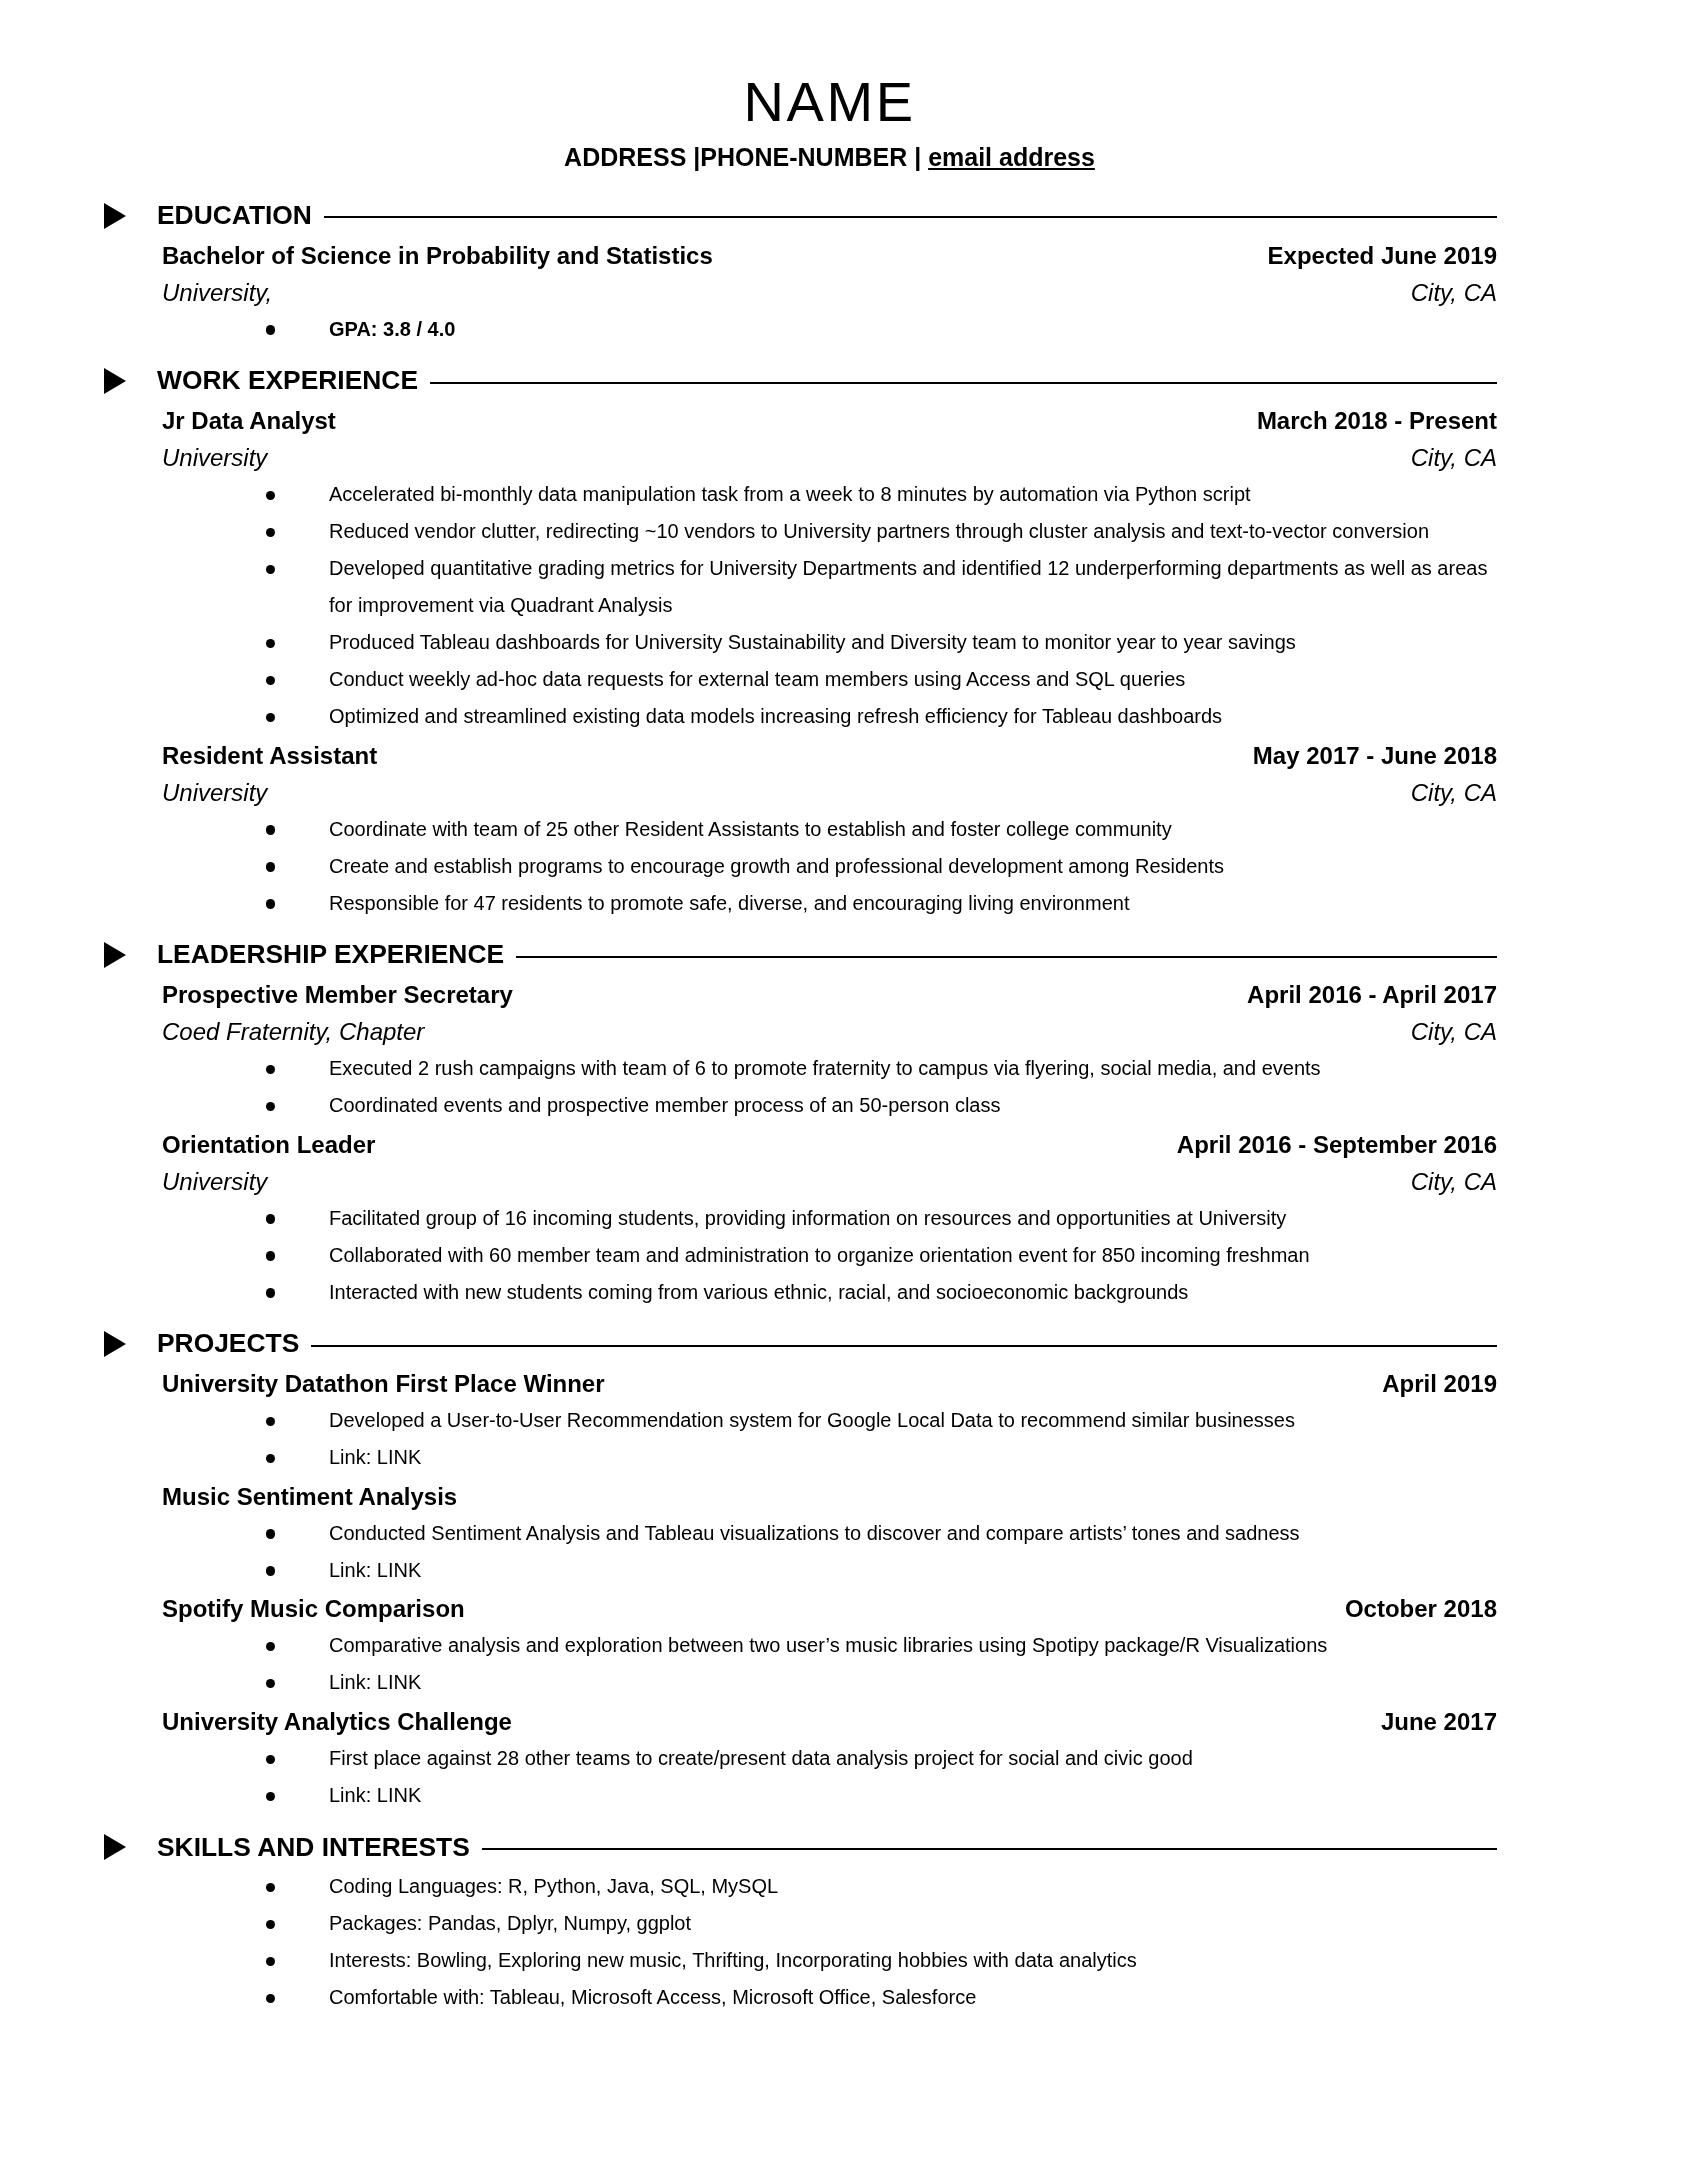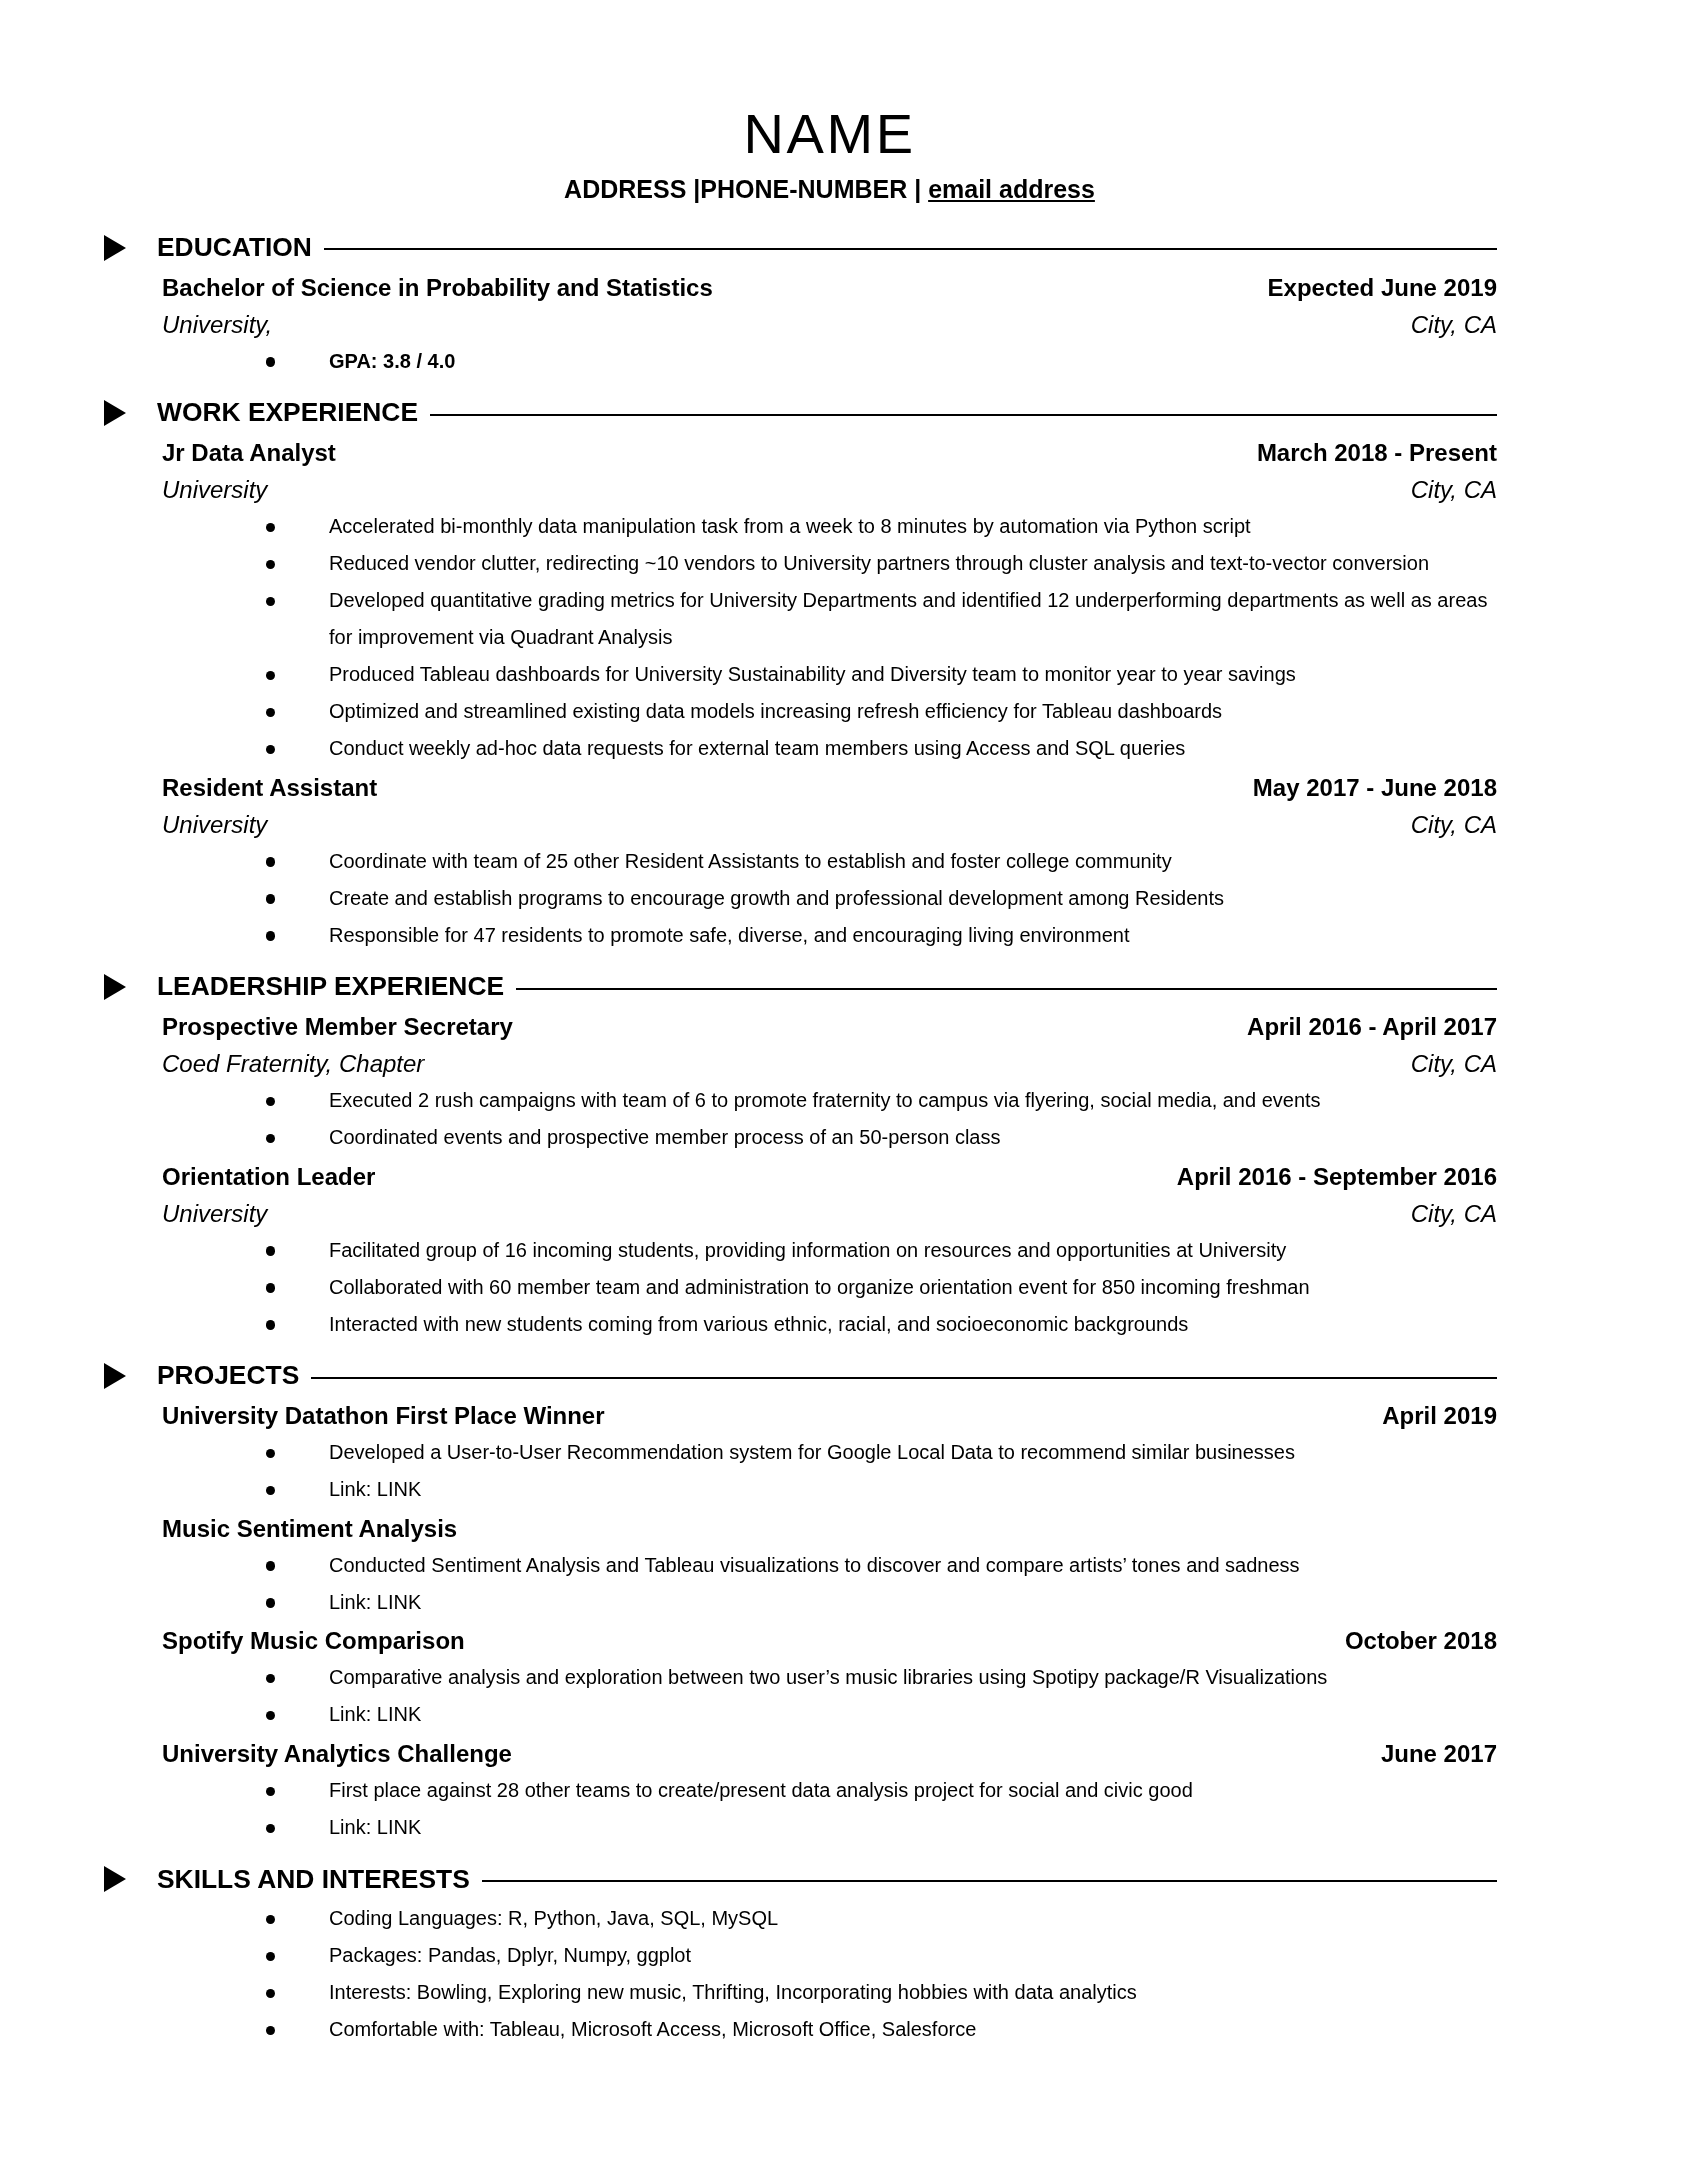--- a/index.html
+++ b/index.html
@@ -8,21 +8,21 @@
     background: #ffffff;
   }
   .page {
     position: relative;
     width: 1599px;
     height: 2181px;
     box-sizing: border-box;
     background: #ffffff;
     color: #000000;
     font-family: "Liberation Sans", sans-serif;
-    padding: 101px 102px 51px 162px;
+    padding: 69px 102px 51px 162px;
     overflow: hidden;
     border-radius: 8px;
   }
   
   .name {
     text-align: center;
     font-size: 56px;
     font-weight: 400;
     letter-spacing: 2.6px;
     line-height: 66px;
@@ -141,22 +141,22 @@
           </div>
           <div class="row italic">
             <span class="left">University</span>
             <span class="right">City, CA</span>
           </div>
           <ul class="bullets">
             <li class="bullet">Accelerated bi-monthly data manipulation task from a week to 8 minutes by automation via Python script</li>
             <li class="bullet">Reduced vendor clutter, redirecting ~10 vendors to University partners through cluster analysis and text-to-vector conversion</li>
             <li class="bullet">Developed quantitative grading metrics for University Departments and identified 12 underperforming departments as well as areas for improvement via Quadrant Analysis</li>
             <li class="bullet">Produced Tableau dashboards for University Sustainability and Diversity team to monitor year to year savings</li>
+            <li class="bullet">Conduct weekly ad-hoc data requests for external team members using Access and SQL queries</li>
             <li class="bullet">Optimized and streamlined existing data models increasing refresh efficiency for Tableau dashboards</li>
-            <li class="bullet">Conduct weekly ad-hoc data requests for external team members using Access and SQL queries</li>
           </ul>
         </div>
         <div class="entry">
           <div class="row bold">
             <span class="left">Resident Assistant</span>
             <span class="right">May 2017 - June 2018</span>
           </div>
           <div class="row italic">
             <span class="left">University</span>
             <span class="right">City, CA</span>

